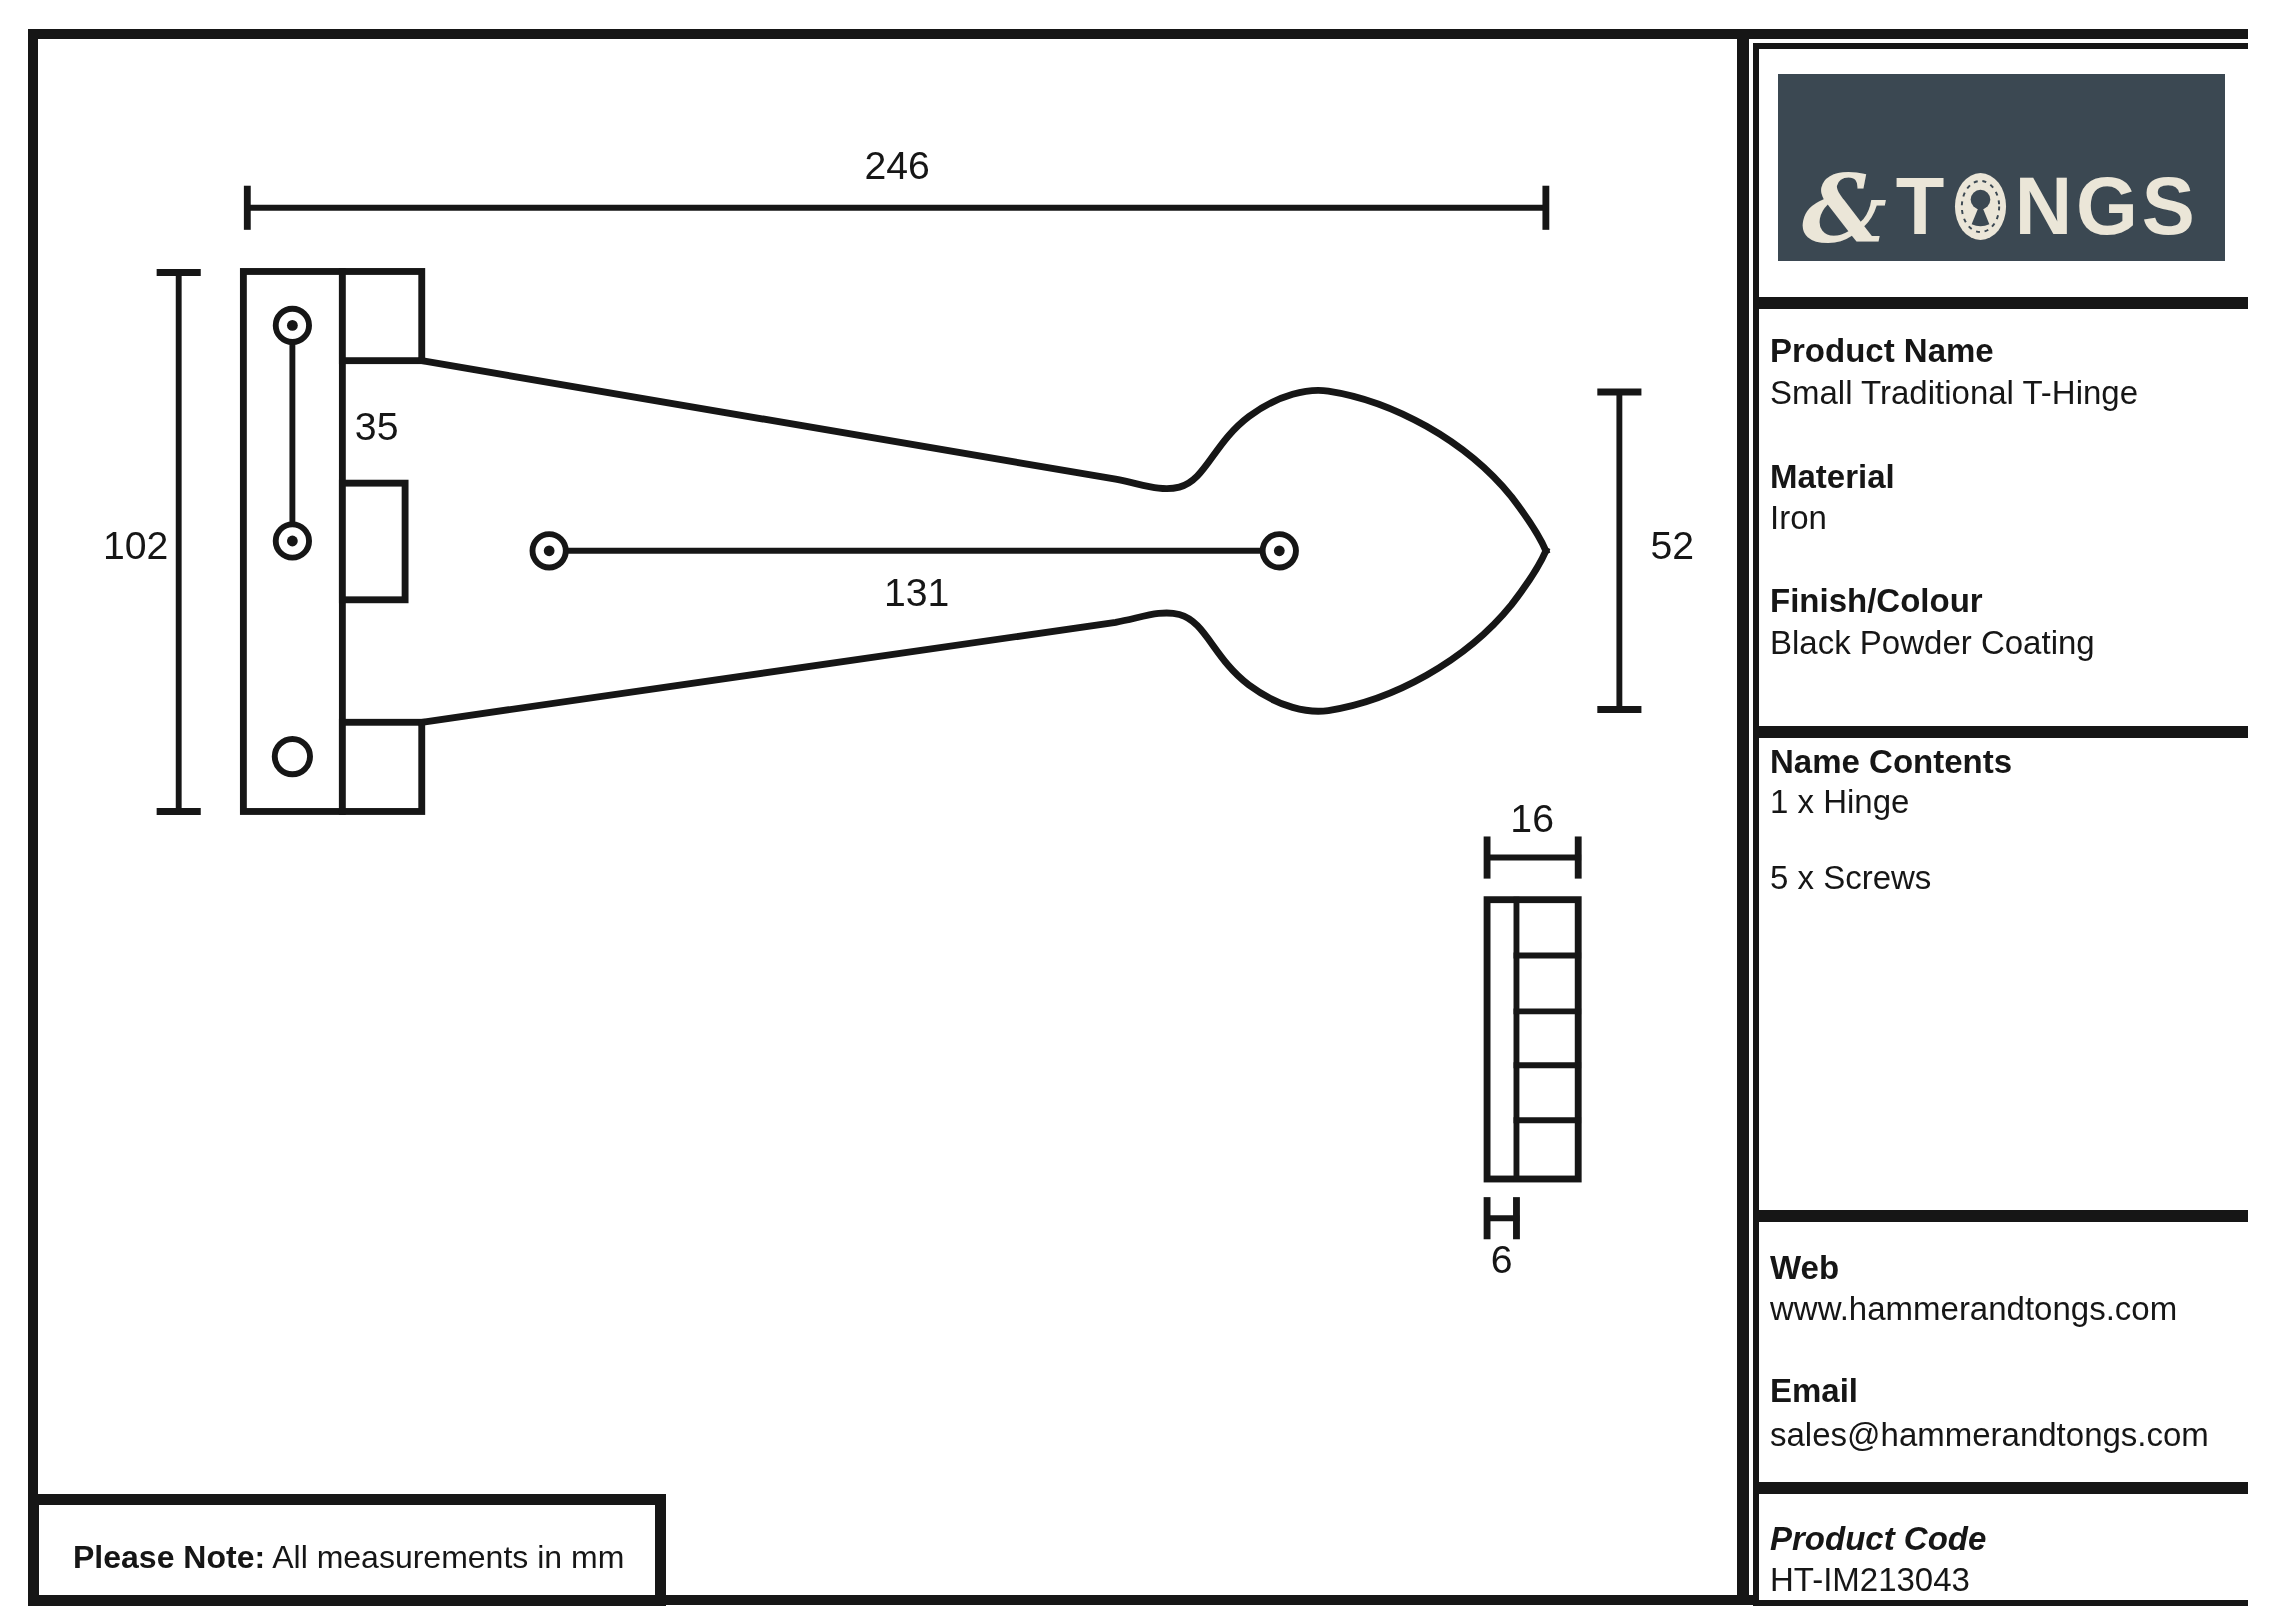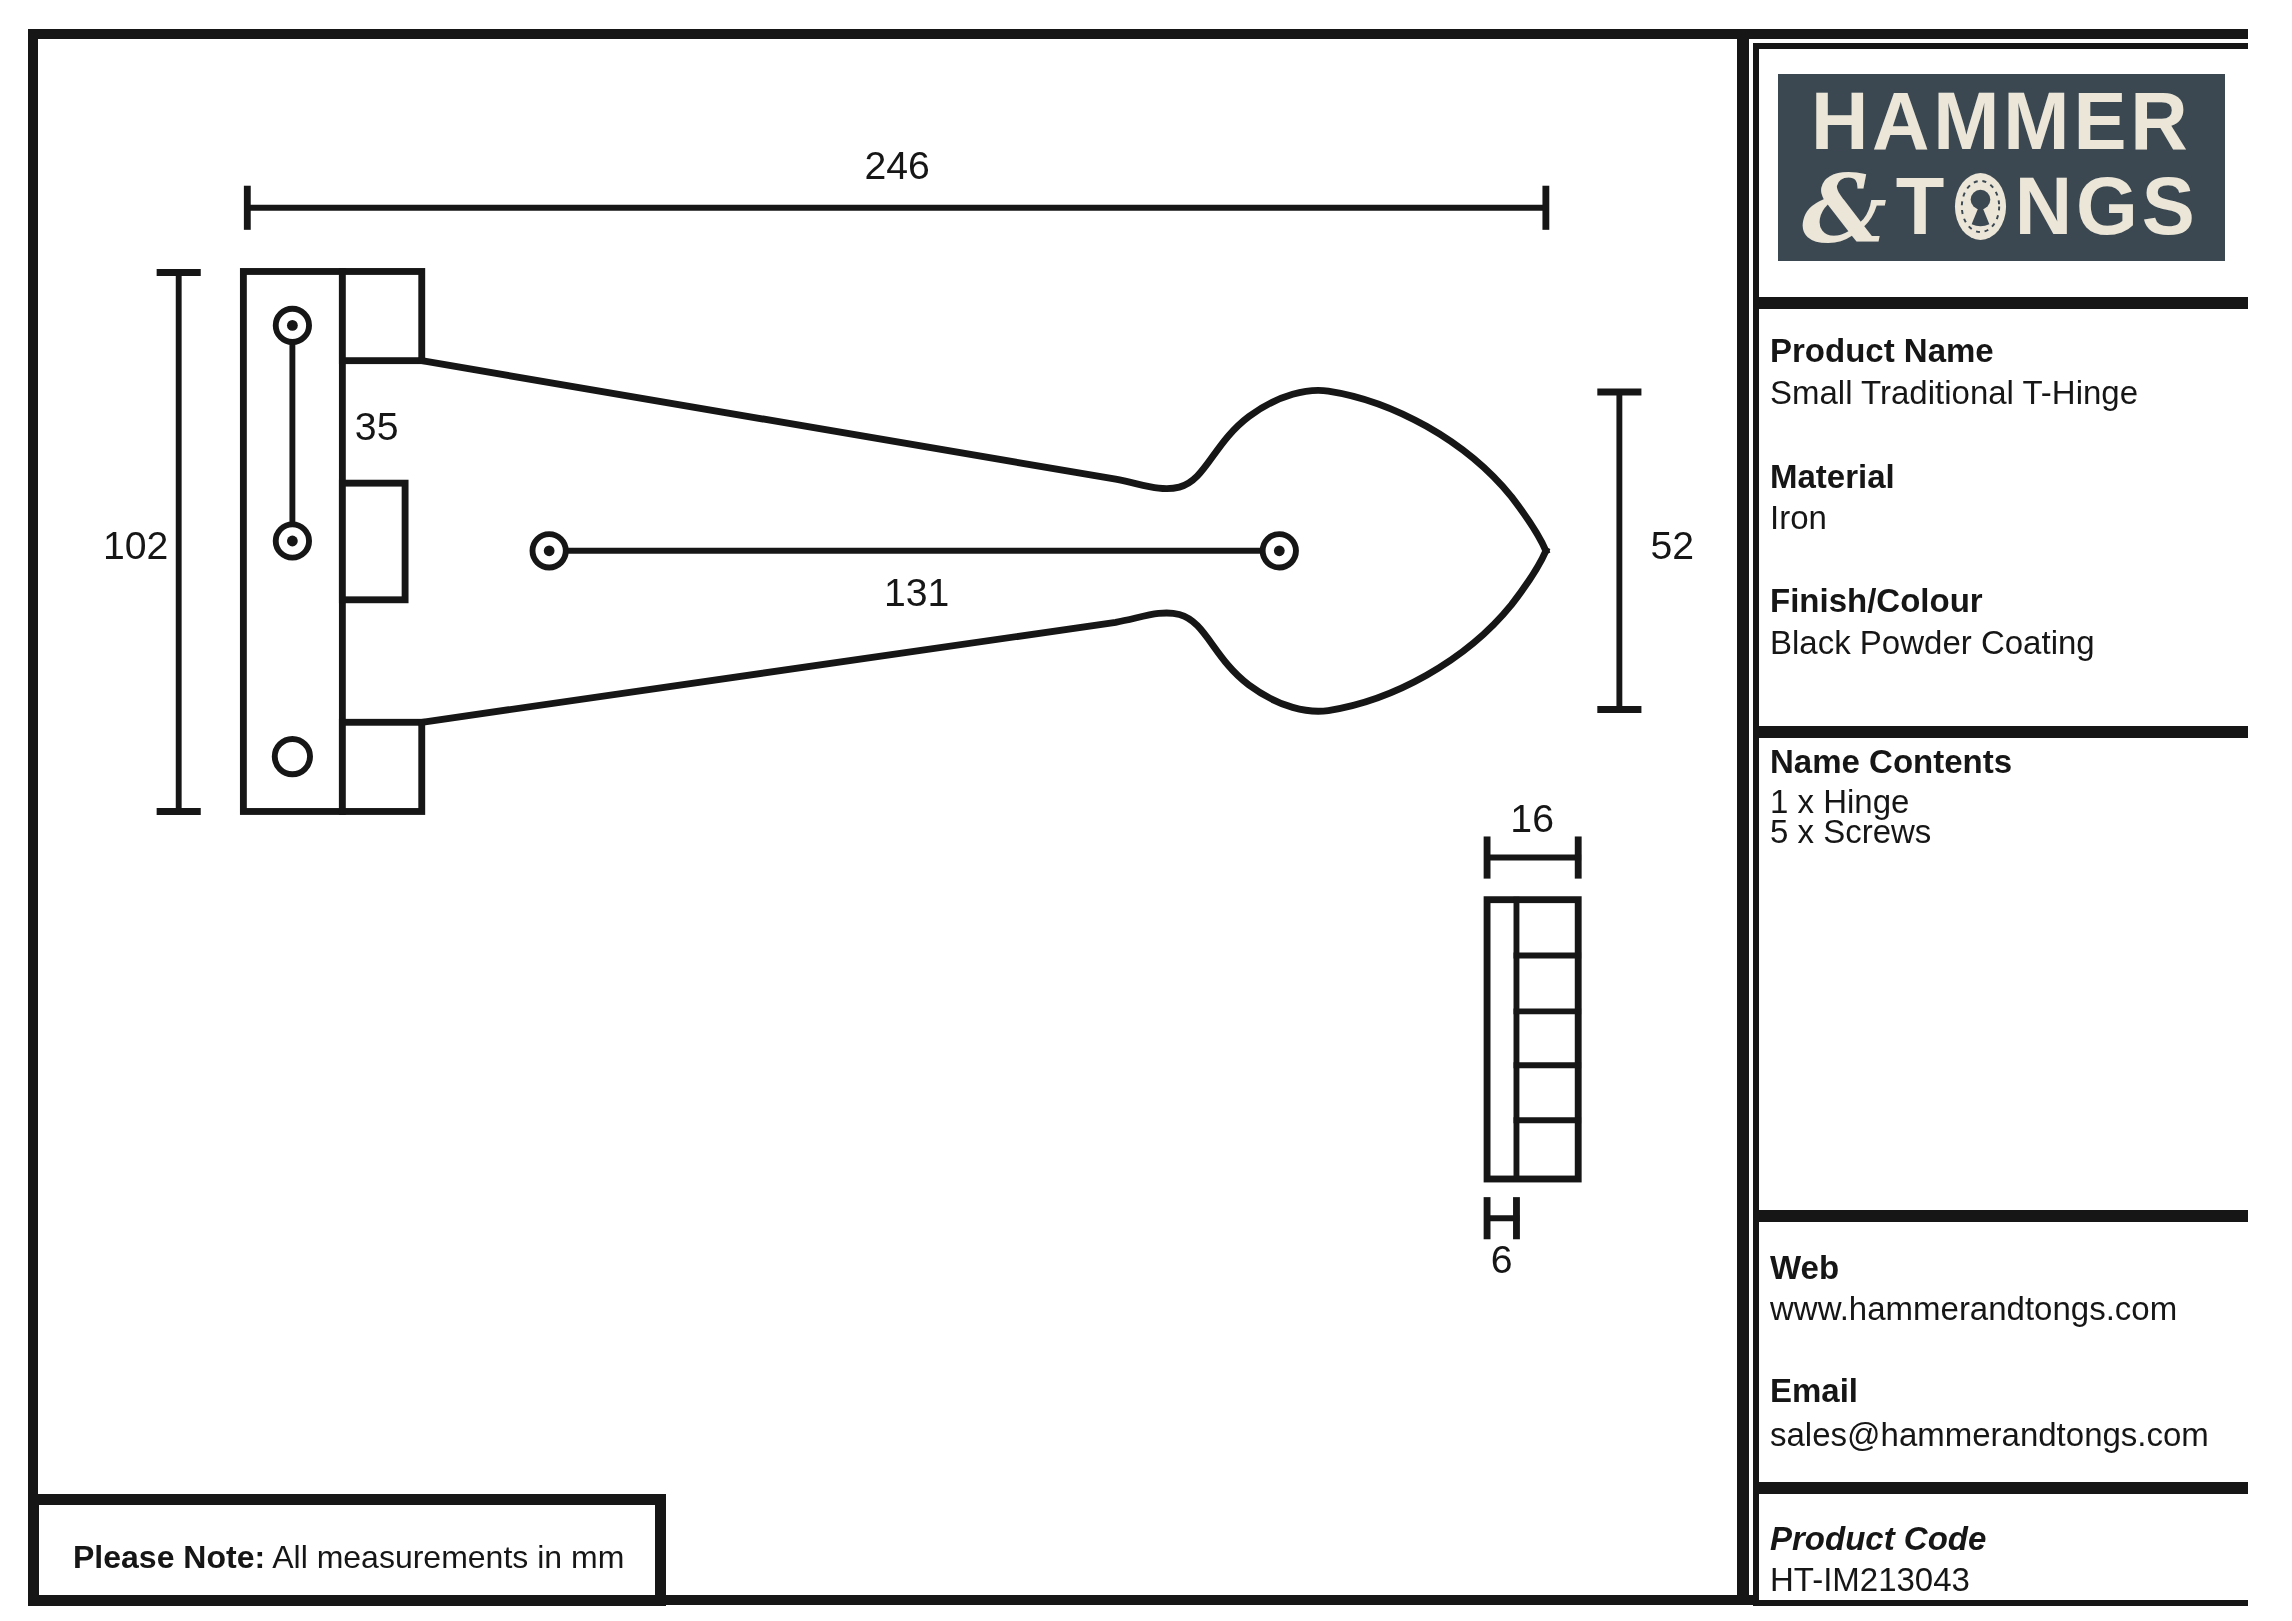--- a/index.html
+++ b/index.html
@@ -36,21 +36,21 @@
   .logo-word{font-weight:bold;font-size:82px;letter-spacing:3.9px;color:var(--logo-fg);line-height:1;transform:scaleX(0.97);}
   .logo-amp{font-family:"DejaVu Serif",serif;font-style:italic;font-weight:bold;font-size:94px;color:var(--logo-fg);line-height:1;margin-right:7.8px;position:relative;top:2.9px;}
   .keyhole{margin:0 2.9px;}
 
   
   .sb-line{position:absolute;left:1770px;font-size:33px;line-height:35px;white-space:nowrap;}
   .sb-h{font-weight:bold;}
   .t-pn{top:333px;} .t-pnv{top:375px;}
   .t-mat{top:459px;} .t-matv{top:500px;}
   .t-fin{top:583px;} .t-finv{top:625px;}
-  .t-pack{top:744px;} .t-pack1{top:784px;} .t-pack2{top:814px;text-align:right;}
+  .t-pack{top:744px;} .t-pack1{top:784px;} .t-pack2{top:860px;text-align:right;}
   .t-web{top:1250px;} .t-webv{top:1291px;}
   .t-email{top:1373px;} .t-emailv{top:1417px;}
   .t-code{top:1521px;font-style:italic;} .t-codev{top:1562px;}
 
   
   .note-box{position:absolute;left:28px;top:1494px;width:638px;height:112px;border:11.8px solid var(--ink);background:#fff;}
   .note-line{position:absolute;left:61px;top:1539px;font-size:32px;white-space:nowrap;margin-left:12px;}
 </style>
 </head>
 <body>
@@ -153,23 +153,20 @@
   <div class="frame"></div>
   <div class="divider-v"></div>
 
   <div class="sbox box-logo"></div>
   <div class="sbox box-info"></div>
   <div class="sbox box-pack"></div>
   <div class="sbox box-web"></div>
   <div class="sbox box-code"></div>
 
   <div class="logo-rect"></div>
-  <div class="logo-row logo-row1">
-    <span class="logo-word">HAMMER</span>
-  </div>
   <div class="logo-row logo-row2">
     <span class="logo-amp">&amp;</span>
     <span class="logo-word">T</span>
     <svg class="keyhole" width="57" height="71" viewBox="0 0 58 72">
       <ellipse cx="29" cy="36" rx="26" ry="34" fill="#ebe6d8"></ellipse>
       <ellipse cx="29" cy="36" rx="19" ry="26" fill="none" stroke="#3b4852" stroke-width="2" stroke-dasharray="4 5"></ellipse>
       <circle cx="29" cy="29" r="10" fill="#3b4852"></circle>
       <path d="M 29 32 L 38 54 Q 29 58 20 54 Z" fill="#3b4852"></path>
     </svg>
     <span class="logo-word">NGS</span>

